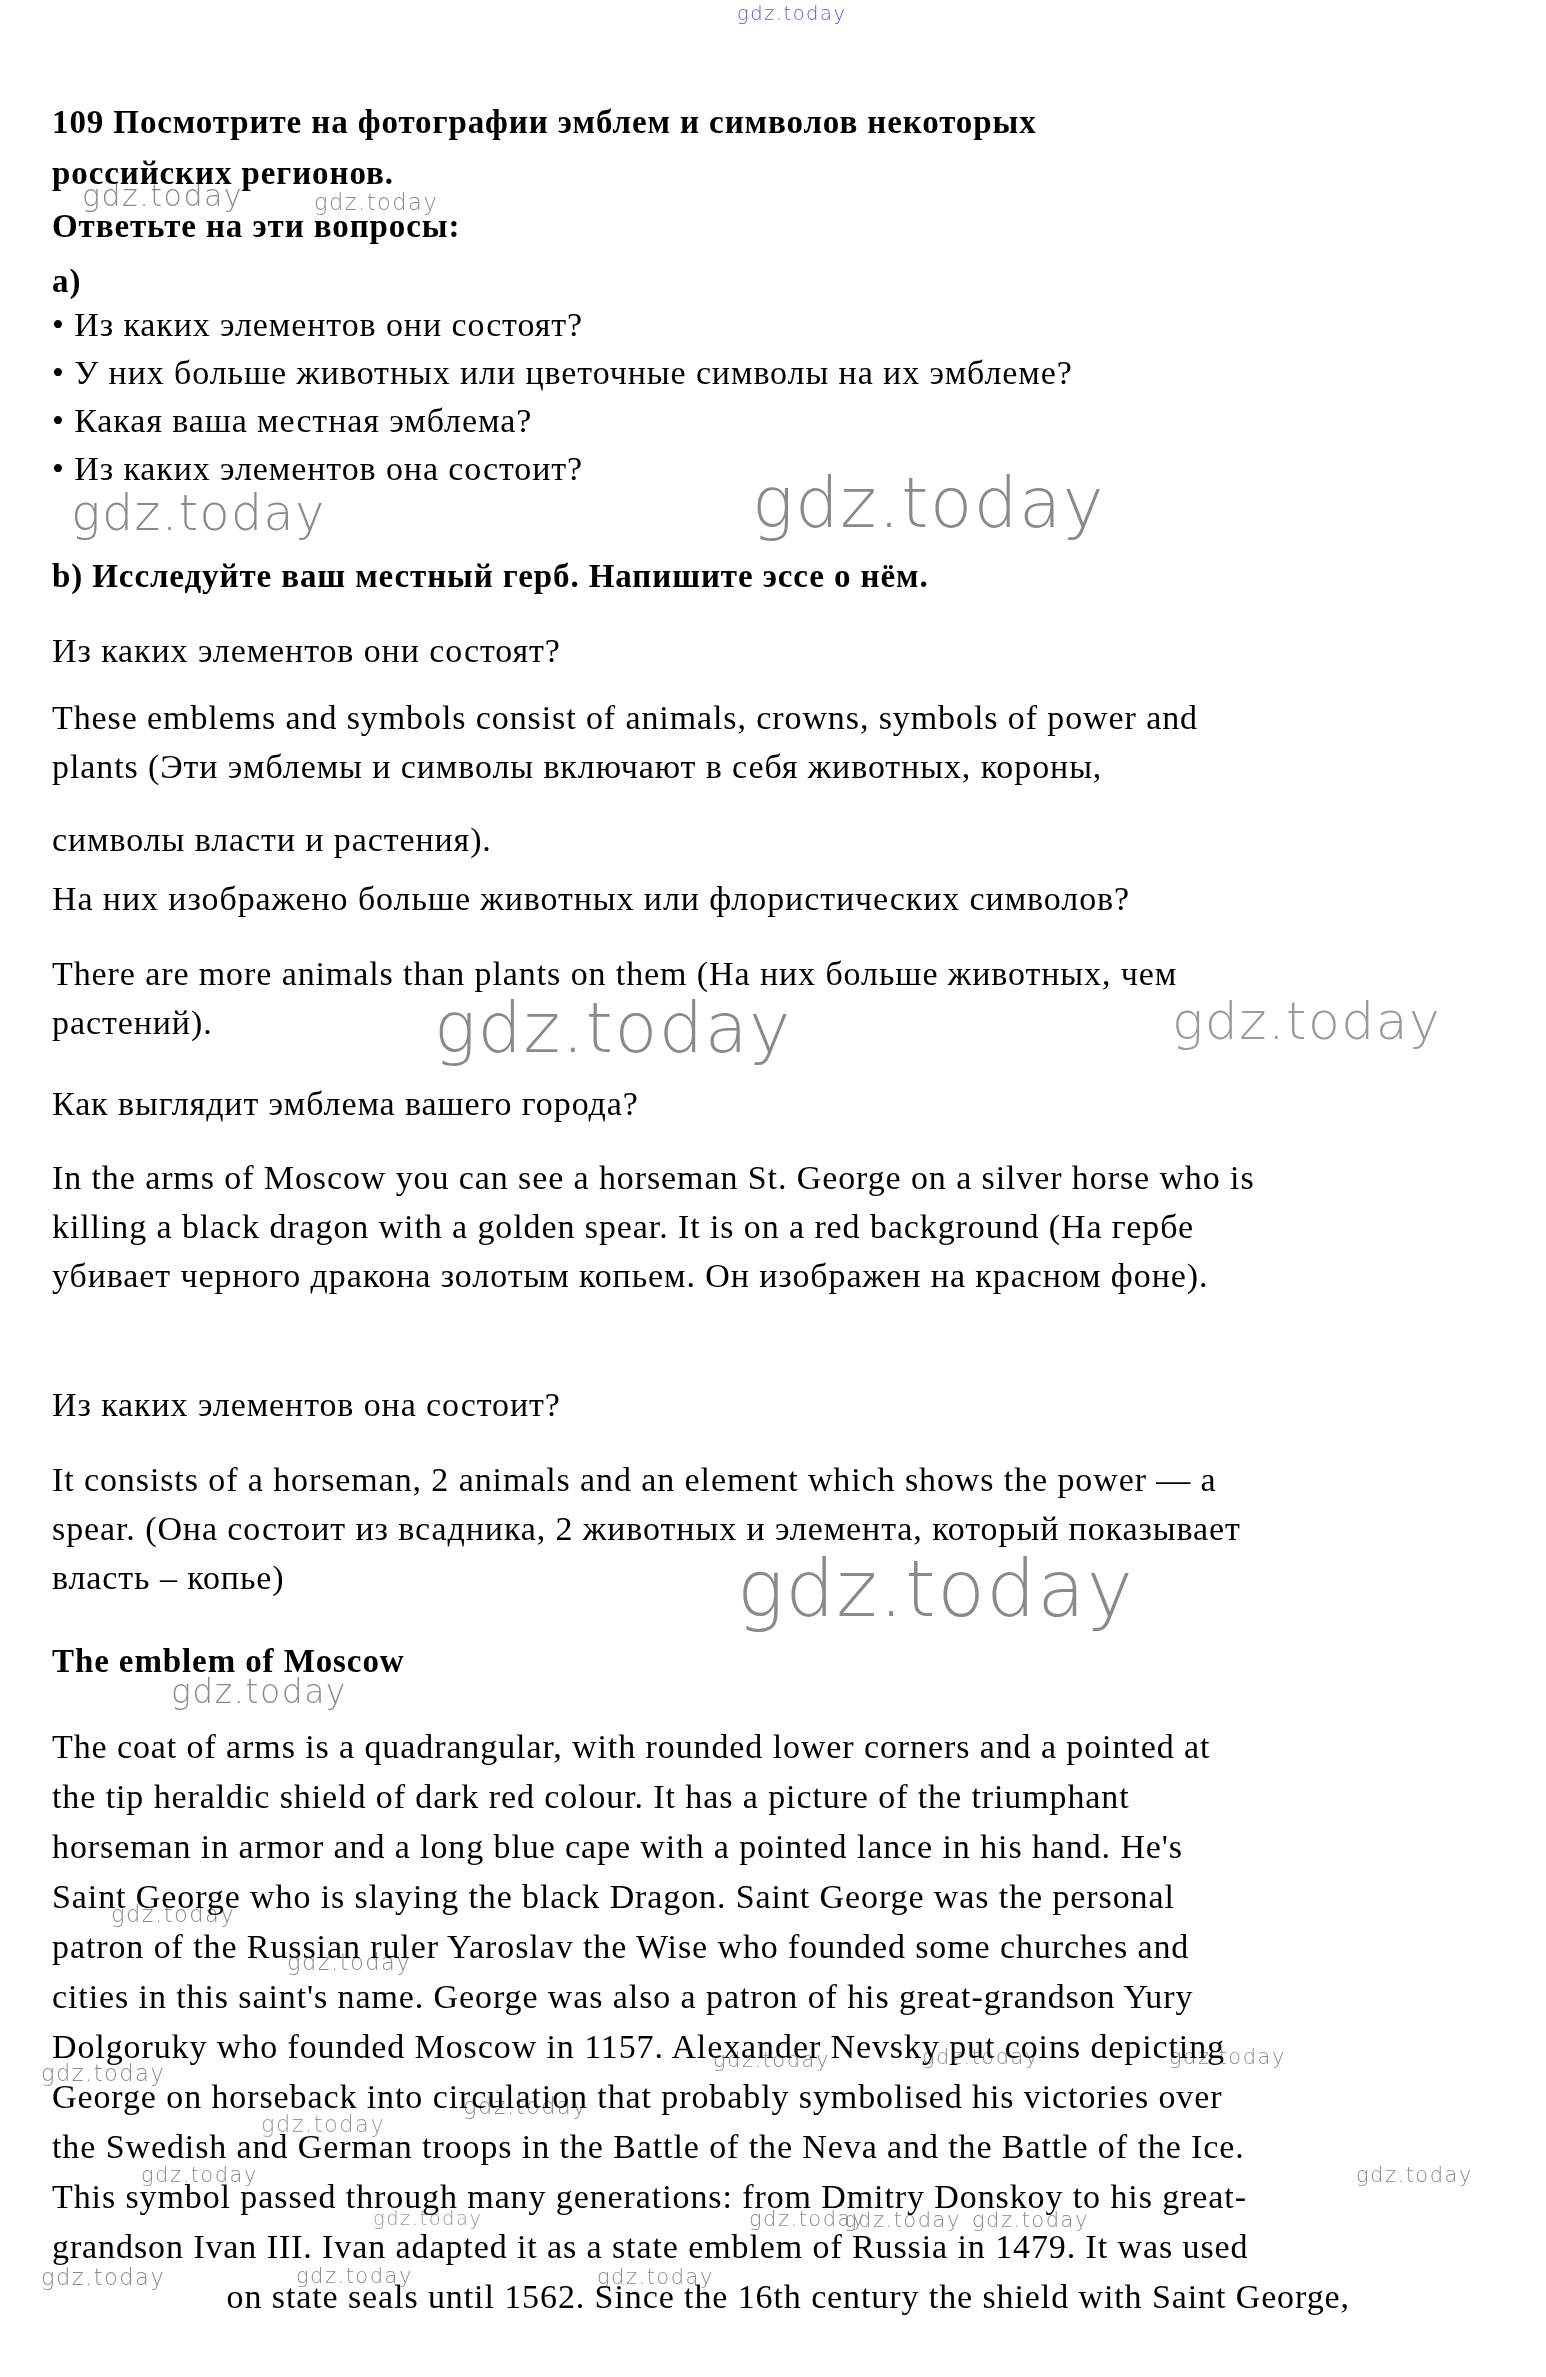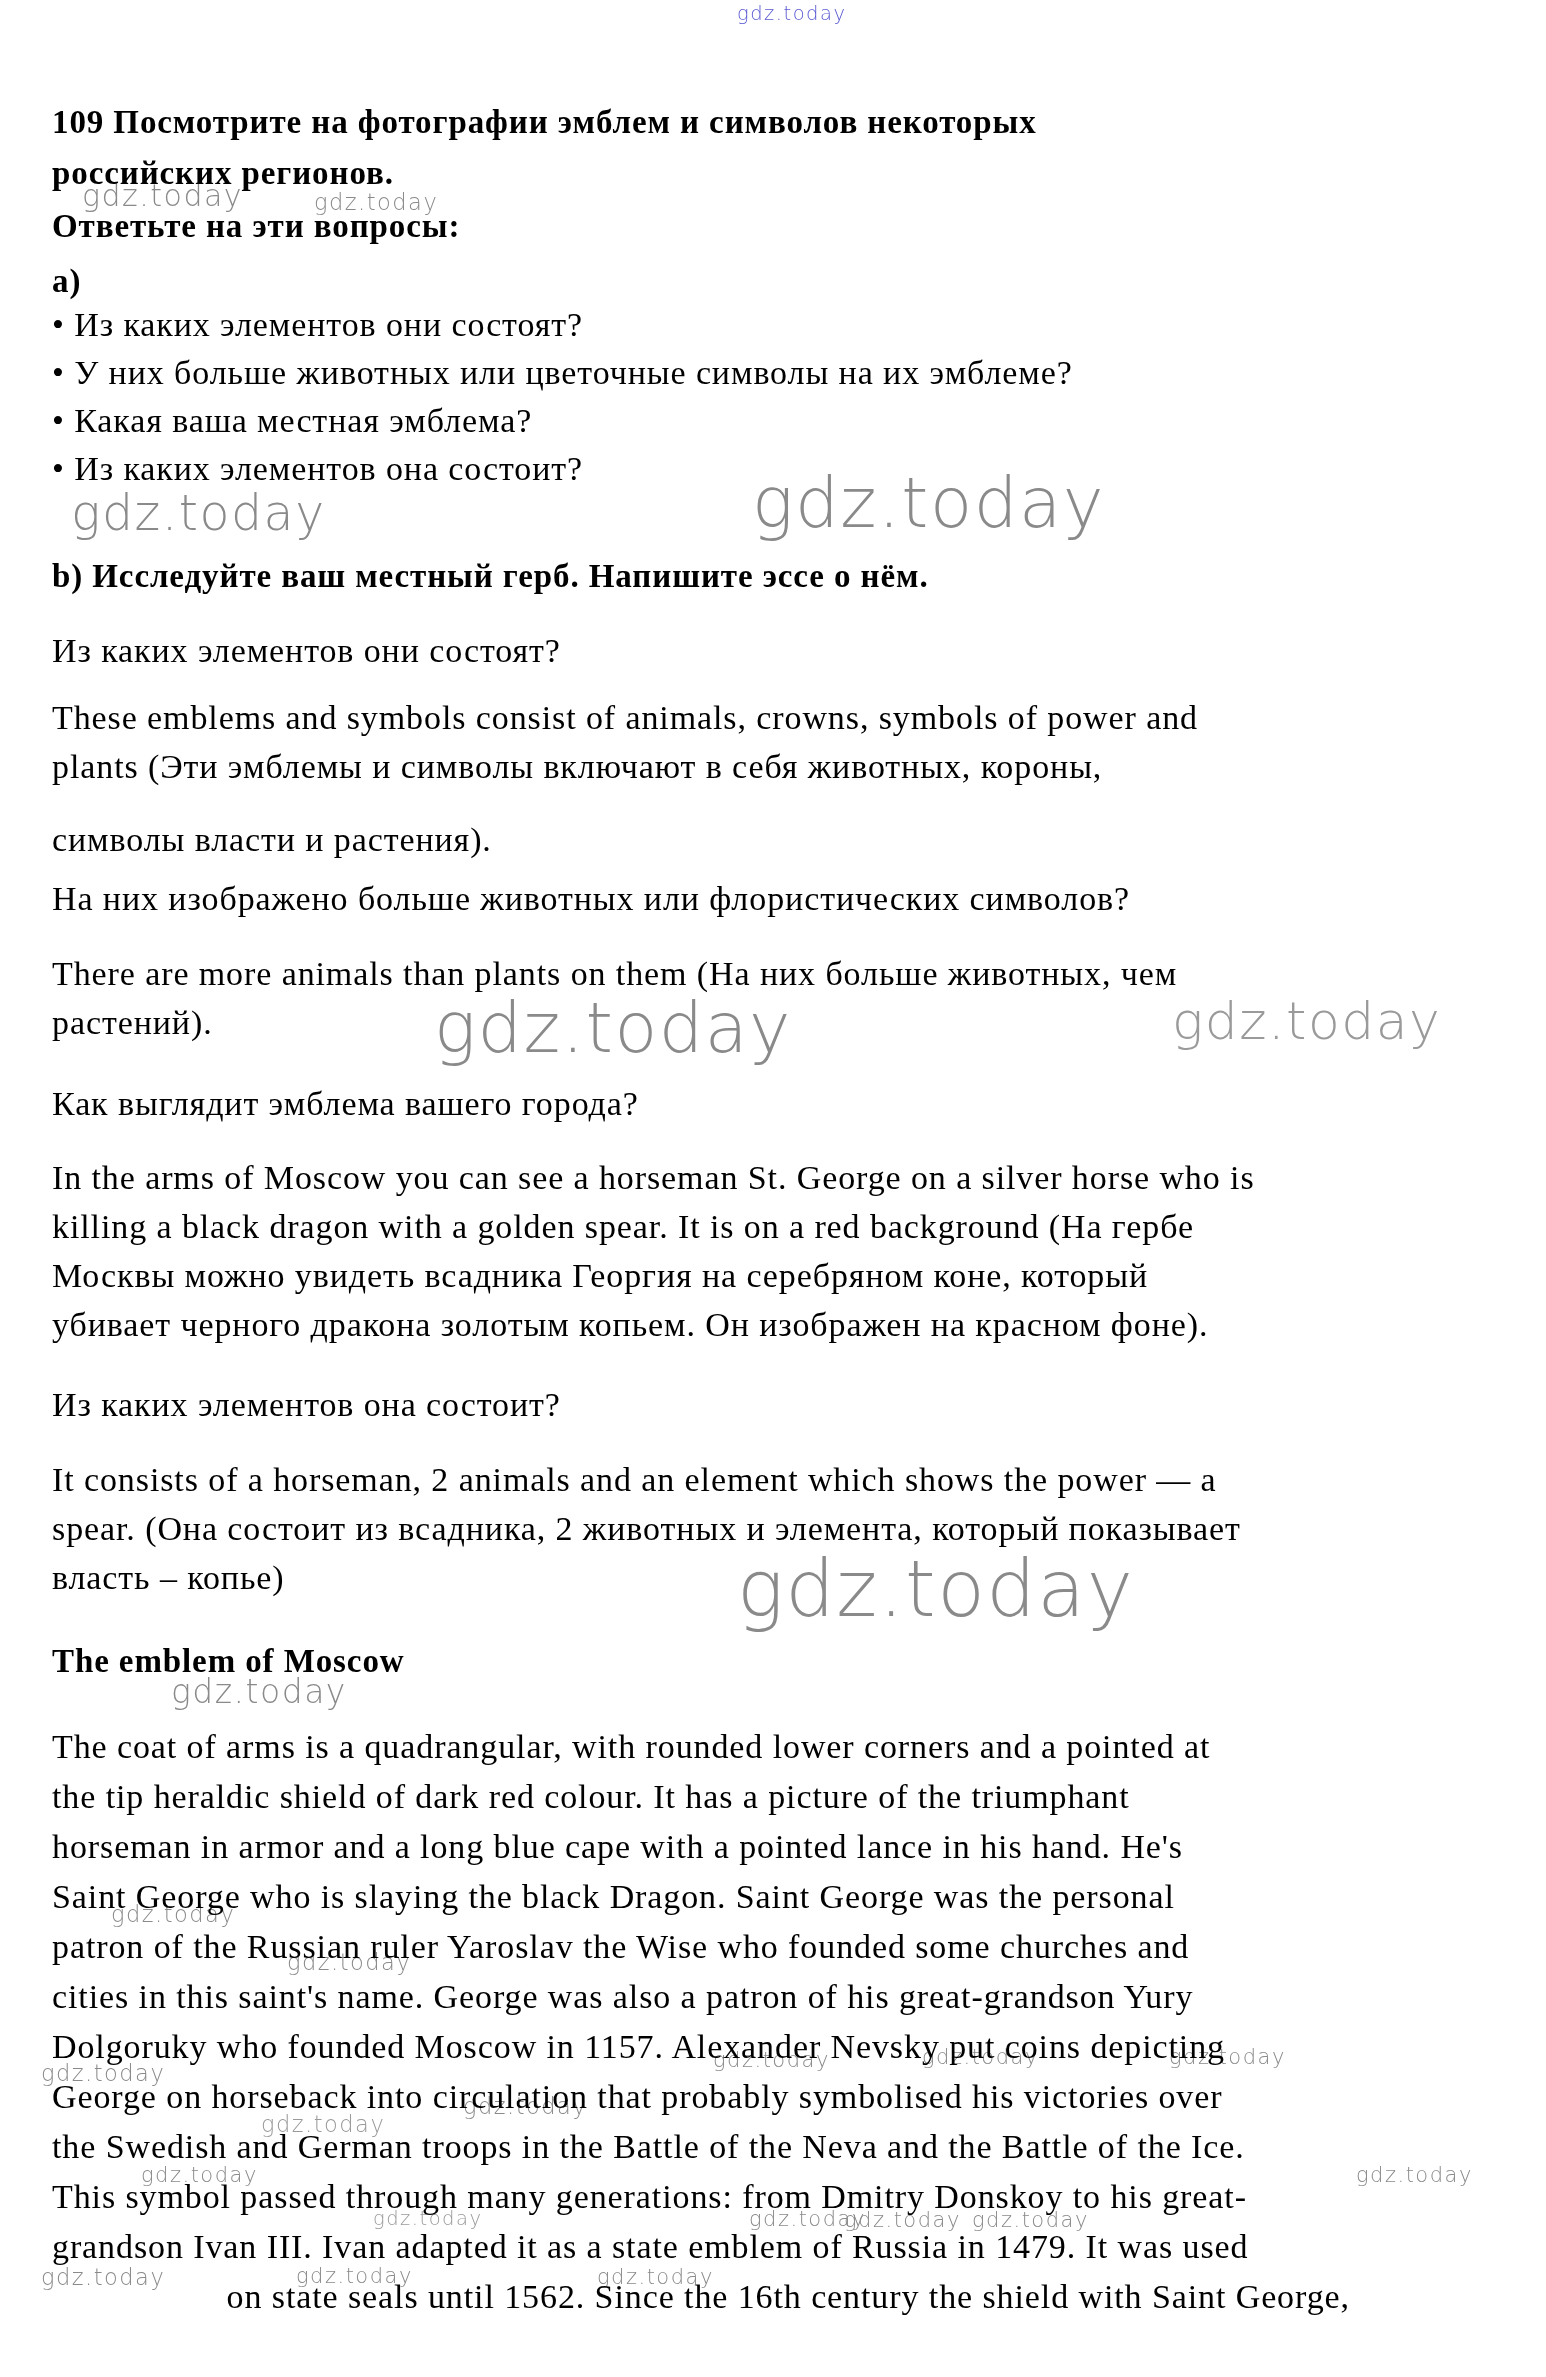--- a/index.html
+++ b/index.html
@@ -108,21 +108,20 @@
       <div class="block body" style="top: 949px;">
         <div class="line" style="line-height: 49px;">There are more animals than plants on them (На них больше животных, чем</div>
         <div class="line" style="line-height: 49px;">растений).</div>
       </div>
       <div class="block body" style="top: 1079px;">
         <div class="line" style="line-height: 49px;">Как выглядит эмблема вашего города?</div>
       </div>
       <div class="block body" style="top: 1153px;">
         <div class="line" style="line-height: 49px;">In the arms of Moscow you can see a horseman St. George on a silver horse who is</div>
         <div class="line" style="line-height: 49px;">killing a black dragon with a golden spear. It is on a red background (На гербе</div>
-        <div class="line" style="line-height: 49px;">Москвы можно увидеть всадника Георгия на серебряном коне, который</div>
         <div class="line" style="line-height: 49px;">убивает черного дракона золотым копьем. Он изображен на красном фоне).</div>
       </div>
       <div class="block body" style="top: 1380px;">
         <div class="line" style="line-height: 49px;">Из каких элементов она состоит?</div>
       </div>
       <div class="block body" style="top: 1455px;">
         <div class="line" style="line-height: 49px;">It consists of a horseman, 2 animals and an element which shows the power — a</div>
         <div class="line" style="line-height: 49px;">spear. (Она состоит из всадника, 2 животных и элемента, который показывает</div>
         <div class="line" style="line-height: 49px;">власть – копье)</div>
       </div>

